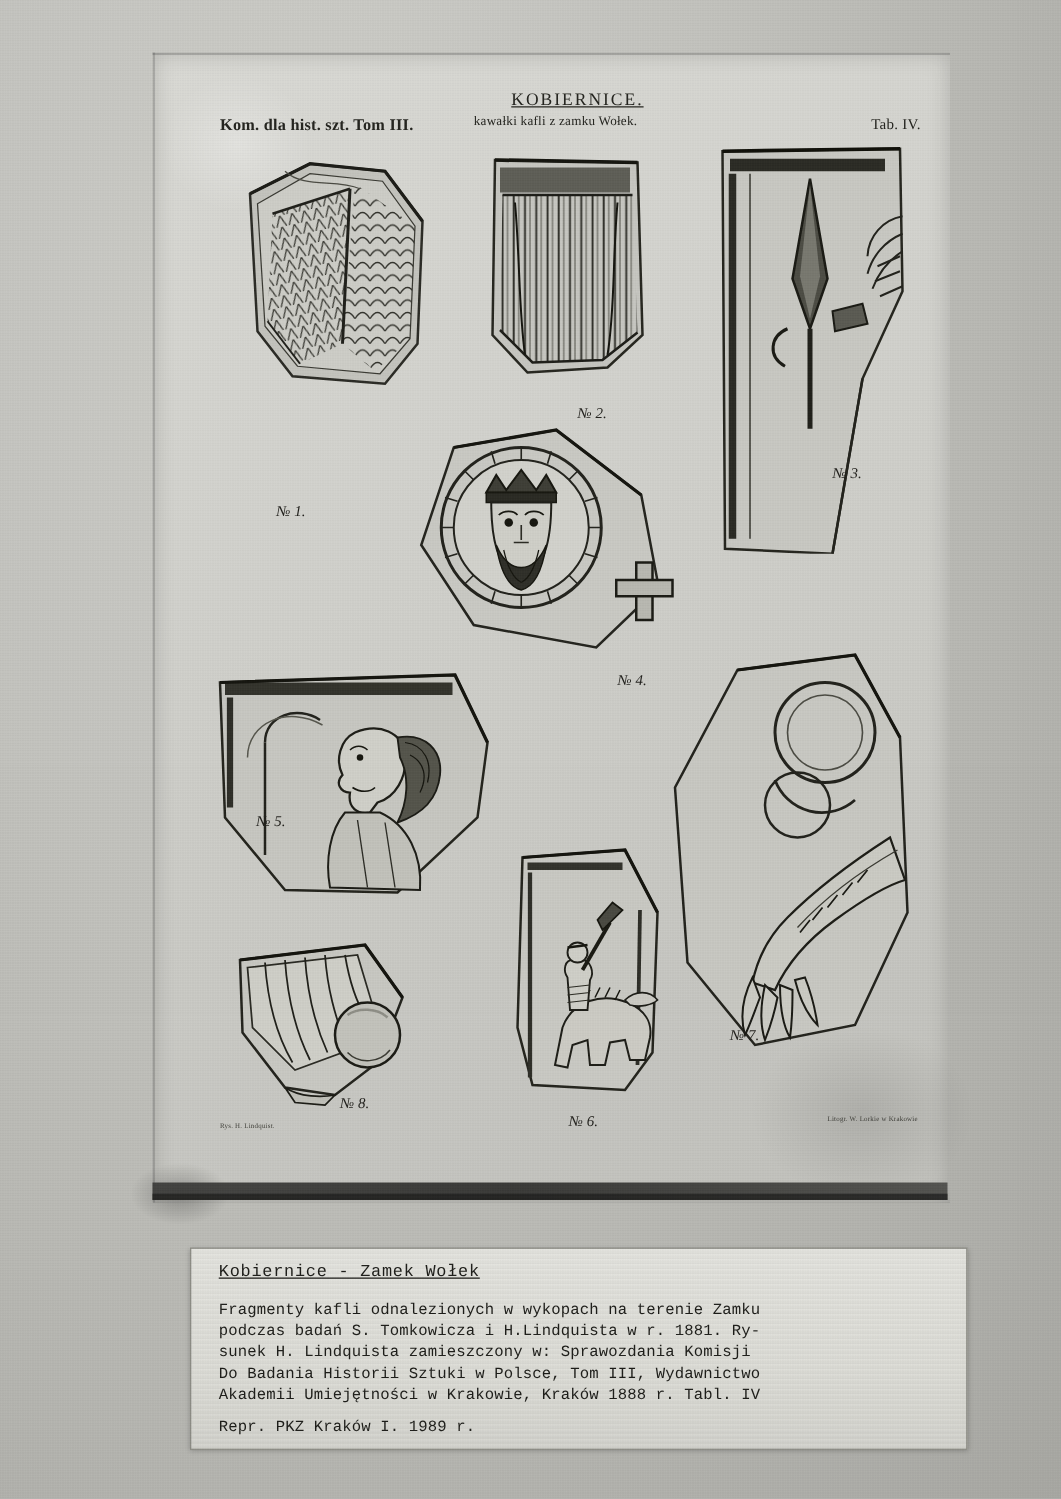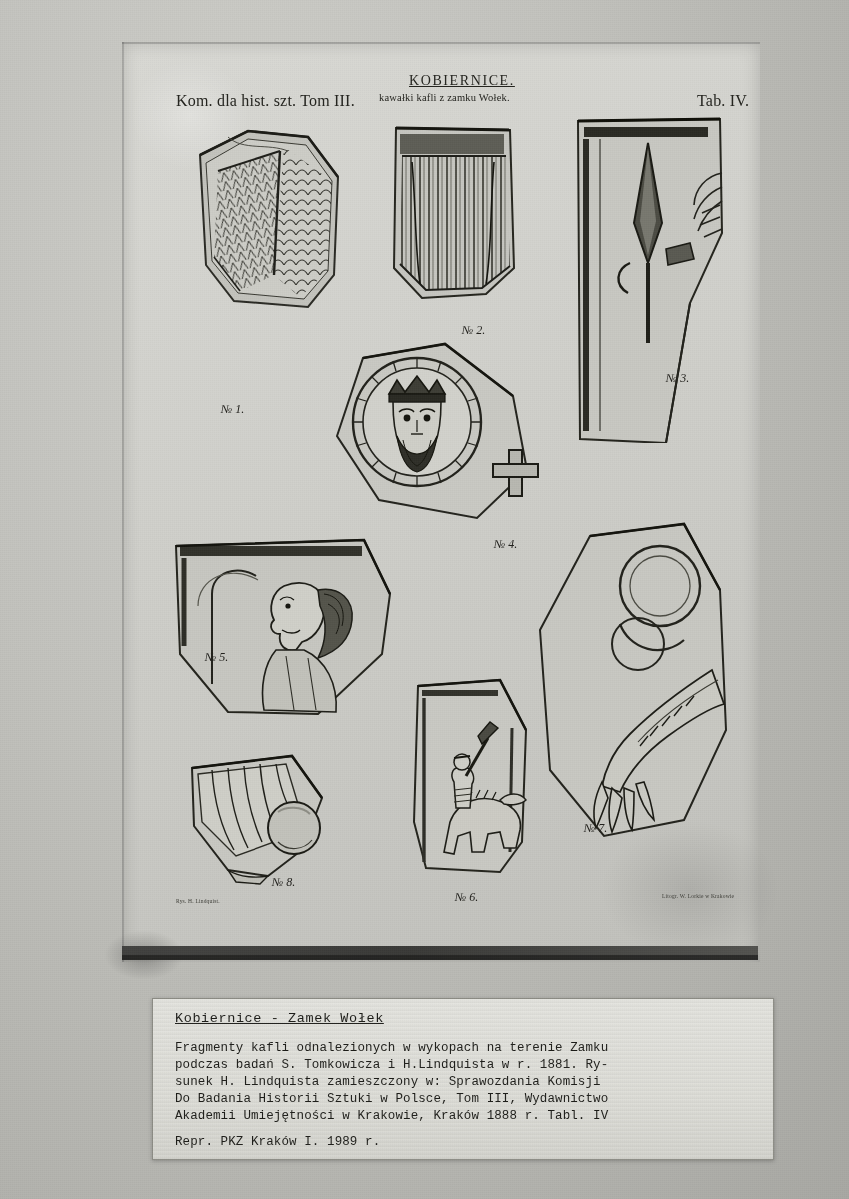--- a/index.html
+++ b/index.html
@@ -67,24 +67,24 @@
     opacity: .75;
   }
 
   
   .plate-text {
     position: absolute;
     color: #24241f;
     font-family: "Liberation Serif", serif;
     white-space: nowrap;
   }
-  #hdr-left  { left: 176px; top: 92px;  font-size: 16px; letter-spacing: .2px; }
+  #hdr-left  { left: 176px; top: 92px;  font-size: 13px; letter-spacing: .2px; font-weight: bold; }
   #hdr-title { left: 409px; top: 73px;  font-size: 14px; letter-spacing: 1.6px; text-decoration: underline; }
   #hdr-sub   { left: 379px; top: 92px;  font-size: 10.5px; letter-spacing: .2px; }
-  #hdr-right { left: 697px; top: 92px;  font-size: 16px; letter-spacing: .2px; text-align: center; }
+  #hdr-right { left: 697px; top: 92px;  font-size: 12px; letter-spacing: .2px; text-align: center; }
 
   .fig-label {
     position: absolute;
     font-family: "Liberation Serif", serif;
     font-size: 12px;
     color: #201f1b;
     font-style: italic;
     white-space: nowrap;
   }
   .tiny-credit {

